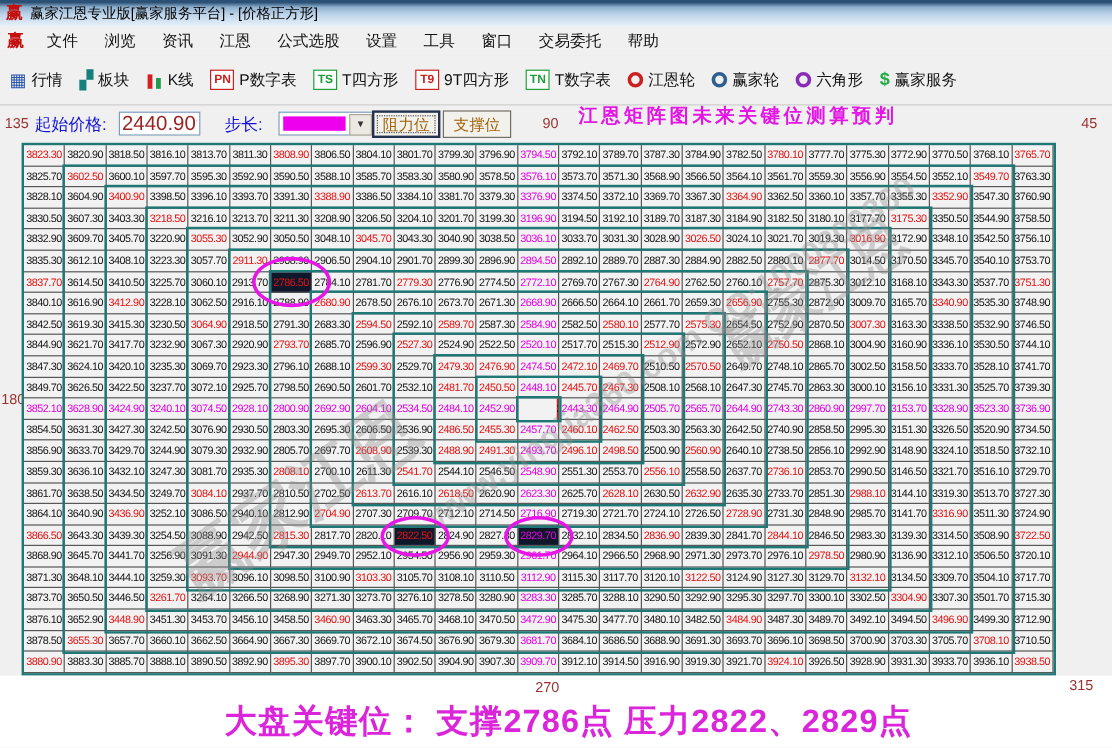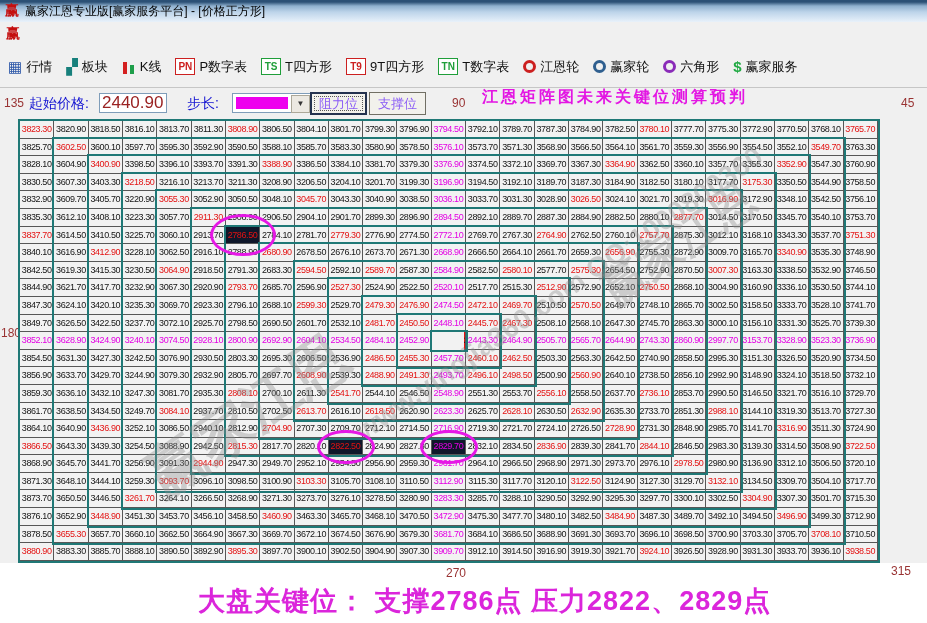--- a/index.html
+++ b/index.html
@@ -34,21 +34,21 @@
   .angle{position:absolute;color:#993333;font-size:12px;}
   .ctl-label{position:absolute;color:#1414D2;font-size:14px;}
   .ctl-input{position:absolute;left:99px;top:5px;width:62px;height:18px;border:1px solid #7F9DB9;
     background:#FFF;color:#9A2222;font-size:17px;padding:0 2px;}
   .combo{position:absolute;left:232px;top:5px;width:80px;height:20px;border:1px solid #7F9DB9;
     background:#FFF;box-sizing:border-box;cursor:default;}
   .combo-swatch{position:absolute;left:3px;top:3px;width:52px;height:12px;background:#EE00EE;}
   .combo-btn{position:absolute;right:1px;top:1px;width:17px;height:16px;background:#ECE9E2;
     border:1px solid #ACA899;font-size:8px;text-align:center;line-height:16px;color:#333;}
   .btn{position:absolute;top:4px;width:57px;height:23px;background:#F2F1EC;border:1px solid #716F64;
-    font-size:13px;color:#8b5cf6;text-align:center;line-height:21px;box-sizing:border-box;cursor:default;}
+    font-size:13px;color:#a16207;text-align:center;line-height:21px;box-sizing:border-box;cursor:default;}
   .btn.default{border:2px solid #24324F;line-height:19px;}
   .btn.default .focus{position:absolute;left:2px;right:2px;top:2px;bottom:2px;border:1px dotted #555;}
   .heading{position:absolute;left:482px;top:-1px;font-size:16px;font-weight:bold;color:#E316E3;
     letter-spacing:3px;white-space:nowrap;}
   
   .grid-region{position:absolute;left:0;top:119px;width:927px;height:444px;background:#F0F0F0;}
   .matrix{position:absolute;left:20px;top:2px;width:858px;height:440px;background:#F2F2F2;
     display:grid;grid-template-columns:repeat(25,34.32px);grid-auto-rows:17.6px;}
   .cell{box-sizing:border-box;border-right:1px solid #575757;border-bottom:1px solid #575757;
     font-size:9px;letter-spacing:-0.4px;text-align:center;line-height:17px;overflow:hidden;
@@ -58,34 +58,35 @@
   .cell.yellow{background:#0f172a;}
   .cell.center{background:#E81111;color:#101010;margin-left:32px;}
   .ring{position:absolute;border:2px solid #1F7876;pointer-events:none;box-sizing:border-box;}
   .wm{position:absolute;color:#8F8F8F;opacity:0.38;font-weight:bold;pointer-events:none;
     white-space:nowrap;transform:rotate(-35deg);transform-origin:left top;}
   .ellipse{position:absolute;border:3px solid #E617E6;border-radius:50%;pointer-events:none;
     box-sizing:border-box;}
   
   .footer{position:absolute;left:0;top:563px;width:927px;height:60px;background:#FFFFFF;}
   .footer-text{position:absolute;left:187px;top:20px;font-size:27px;font-weight:bold;color:#DB25DB;
-    letter-spacing:1px;white-space:nowrap;margin-left:11px;}
+    letter-spacing:1px;white-space:nowrap;}
 </style>
 </head>
 <body>
 
 <div class="app">
 
   <div class="titlebar">
     <span class="title-logo">赢</span>
     <span class="title-text">赢家江恩专业版[赢家服务平台] - [价格正方形]</span>
   </div>
 
   <div class="menubar">
     <span class="menu-logo">赢</span>
+    <span id="menu-items"><span class="menu-item">文件</span><span class="menu-item">浏览</span><span class="menu-item">资讯</span><span class="menu-item">江恩</span><span class="menu-item">公式选股</span><span class="menu-item">设置</span><span class="menu-item">工具</span><span class="menu-item">窗口</span><span class="menu-item">交易委托</span><span class="menu-item">帮助</span></span>
   </div>
 
   <div class="toolbar" id="toolbar">
       <span class="tb-item">
         <span class="tb-ic">
           <span class="tb-glyph" style="color:#2B56A8">▦</span>
         </span>
         <span>行情</span>
       </span>
       <span class="tb-item">

